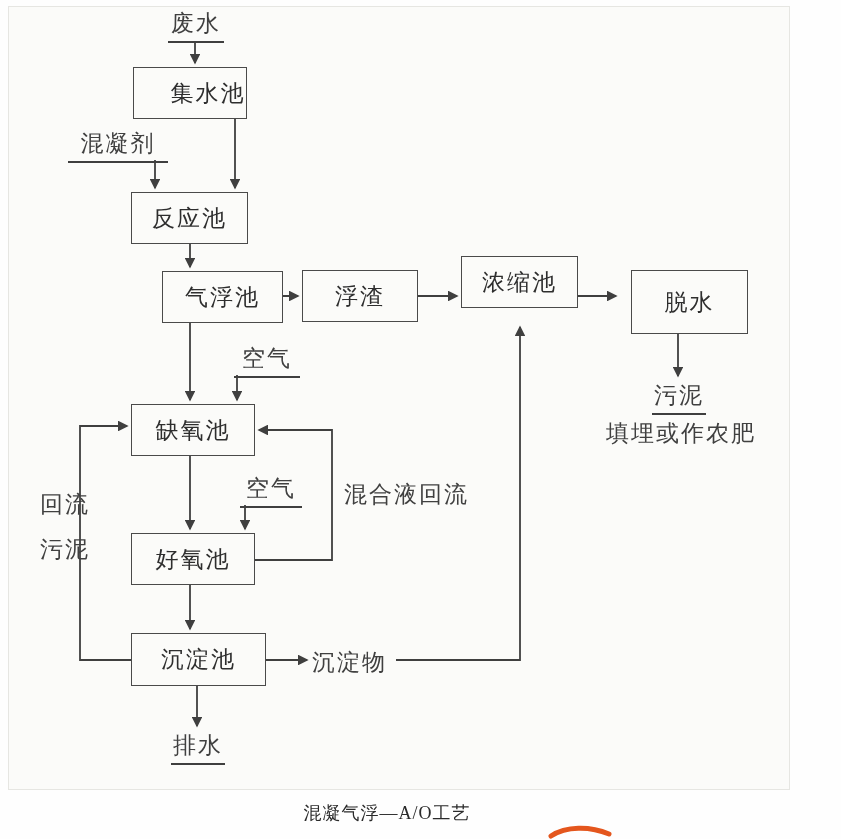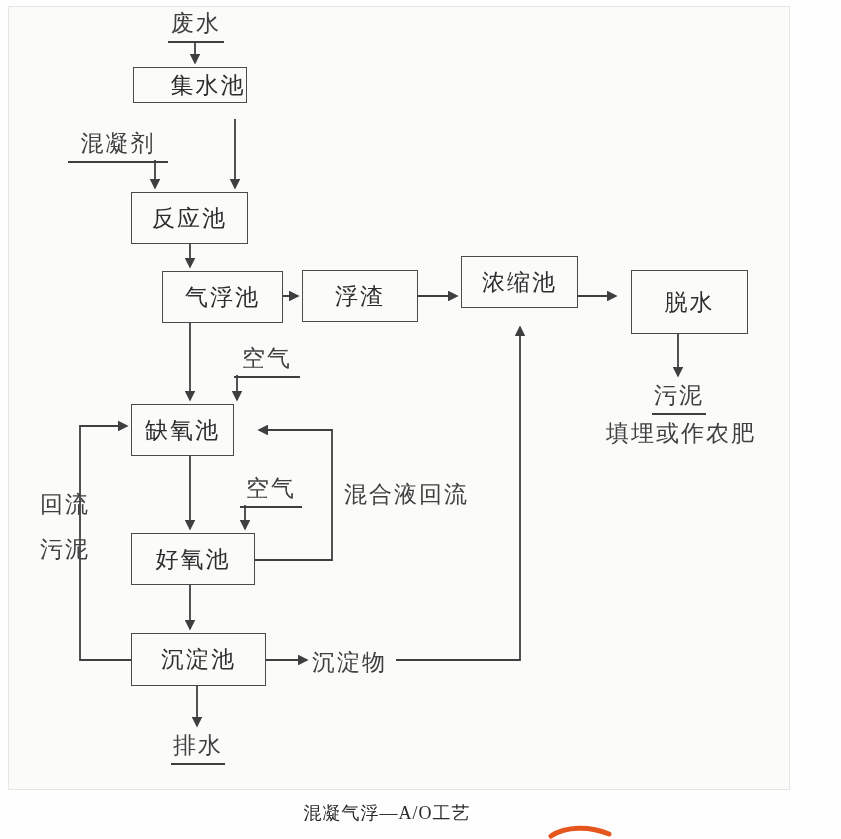--- a/index.html
+++ b/index.html
@@ -63,27 +63,27 @@
       <path d="M245 505 L245 529" marker-end="url(#arr)"></path>
       <path d="M255 560 L332 560 L332 430 L259 430" marker-end="url(#arr)"></path>
       <path d="M190 585 L190 629" marker-end="url(#arr)"></path>
       <path d="M253 660 L307 660" marker-end="url(#arr)"></path>
       <path d="M396 660 L520 660 L520 327" marker-end="url(#arr)"></path>
       <path d="M131 660 L80 660 L80 426 L127 426" marker-end="url(#arr)"></path>
       <path d="M197 686 L197 726" marker-end="url(#arr)"></path>
     </g>
   </svg>
 
-  <div class="node" style="left:133px; top:67px;  width:114px; height:36px;padding-left:36px;">集水池</div>
+  <div class="node" style="left:133px; top:67px;  width:114px; height:52px;padding-left:36px;">集水池</div>
   <div class="node" style="left:131px; top:192px; width:117px; height:52px;">反应池</div>
   <div class="node" style="left:131px; top:271px; width:121px; height:52px;margin-left:31px;">气浮池</div>
   <div class="node" style="left:302px; top:270px; width:116px; height:52px;">浮渣</div>
   <div class="node" style="left:461px; top:256px; width:117px; height:52px;">浓缩池</div>
   <div class="node" style="left:631px; top:270px; width:117px; height:64px;">脱水</div>
-  <div class="node" style="left:131px; top:404px; width:103px; height:52px;">缺氧池</div>
+  <div class="node" style="left:131px; top:404px; width:124px; height:52px;">缺氧池</div>
   <div class="node" style="left:131px; top:533px; width:124px; height:52px;">好氧池</div>
   <div class="node" style="left:131px; top:633px; width:135px; height:53px;">沉淀池</div>
 
   <div class="lbl u" style="left:168px; top:8px;   width:56px;">废水</div>
   <div class="lbl u" style="left:68px;  top:128px; width:100px;">混凝剂</div>
   <div class="lbl u" style="left:234px; top:343px; width:66px;">空气</div>
   <div class="lbl u" style="left:240px; top:473px; width:62px;">空气</div>
   <div class="lbl left" style="left:344px; top:479px;">混合液回流</div>
   <div class="lbl u" style="left:652px; top:380px; width:54px;">污泥</div>
   <div class="lbl" style="left:606px; top:418px; width:148px;">填埋或作农肥</div>

